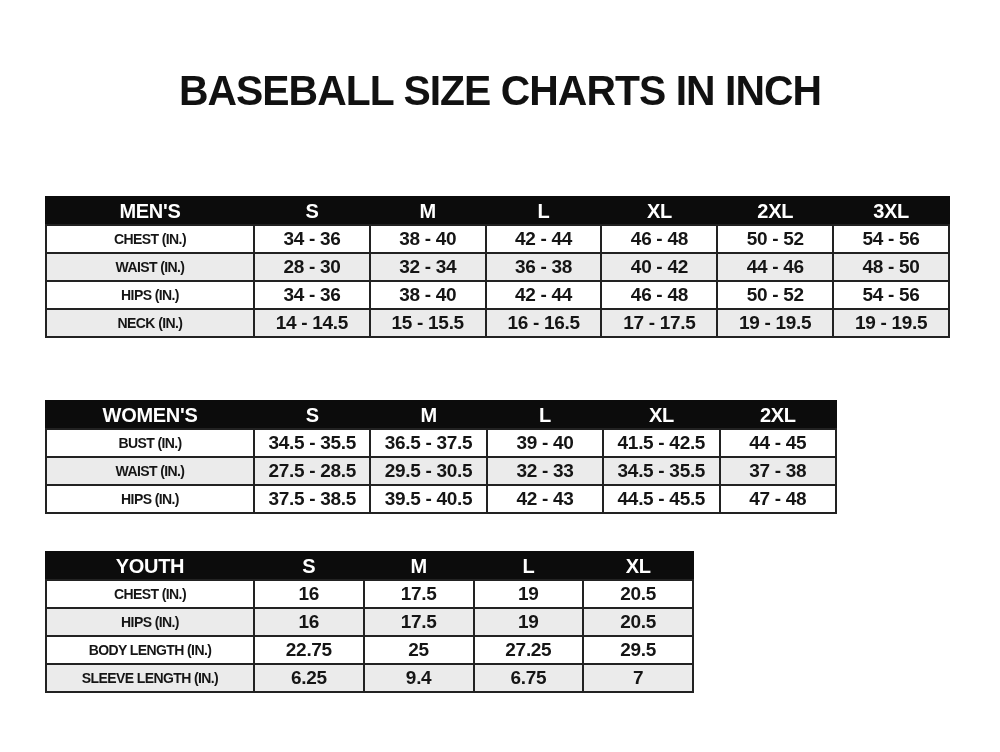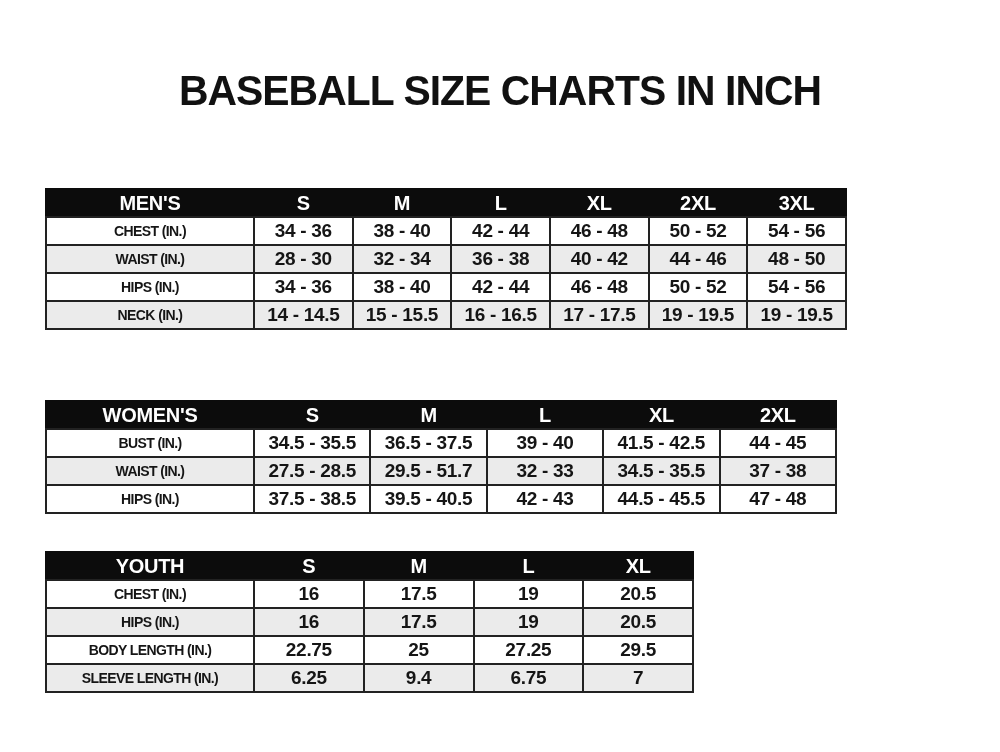--- a/index.html
+++ b/index.html
@@ -32,21 +32,21 @@
     white-space: nowrap;
   }
   .size-table {
     position: absolute;
     left: 45px;
     border-collapse: collapse;
     table-layout: fixed;
     font-weight: bold;
     letter-spacing: -0.3px;
   }
-  #table-mens   { top: 188px; width: 802px; }
+  #table-mens   { top: 196px; width: 905px; }
   #table-womens { top: 400px; width: 792px; border-radius: 9px; }
   #table-youth  { top: 551px; width: 649px; }
   .size-table col.label-col { width: 208px; }
   .size-table th, .size-table td {
     border: 2px solid #222222;
     height: 28px;
     padding: 0 2px;
     text-align: center;
     vertical-align: middle;
     white-space: nowrap;
@@ -160,21 +160,21 @@
             <td class="label-cell">BUST (IN.)</td>
             <td class="value-cell">34.5 - 35.5</td>
             <td class="value-cell">36.5 - 37.5</td>
             <td class="value-cell">39 - 40</td>
             <td class="value-cell">41.5 - 42.5</td>
             <td class="value-cell">44 - 45</td>
           </tr>
           <tr>
             <td class="label-cell">WAIST (IN.)</td>
             <td class="value-cell">27.5 - 28.5</td>
-            <td class="value-cell">29.5 - 51.7</td>
+            <td class="value-cell">29.5 - 30.5</td>
             <td class="value-cell">32 - 33</td>
             <td class="value-cell">34.5 - 35.5</td>
             <td class="value-cell">37 - 38</td>
           </tr>
           <tr>
             <td class="label-cell">HIPS (IN.)</td>
             <td class="value-cell">37.5 - 38.5</td>
             <td class="value-cell">39.5 - 40.5</td>
             <td class="value-cell">42 - 43</td>
             <td class="value-cell">44.5 - 45.5</td>

